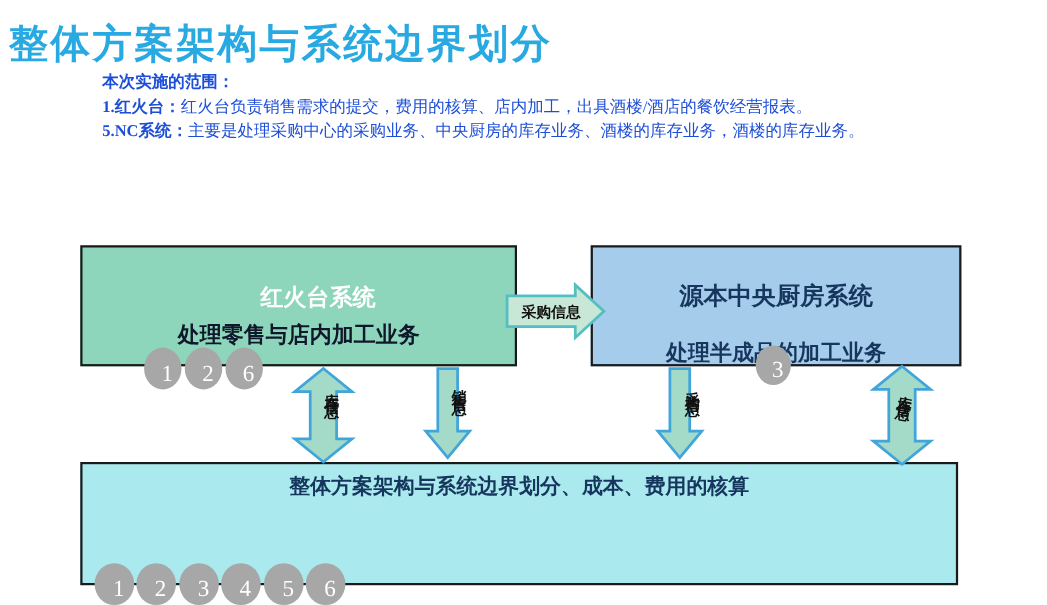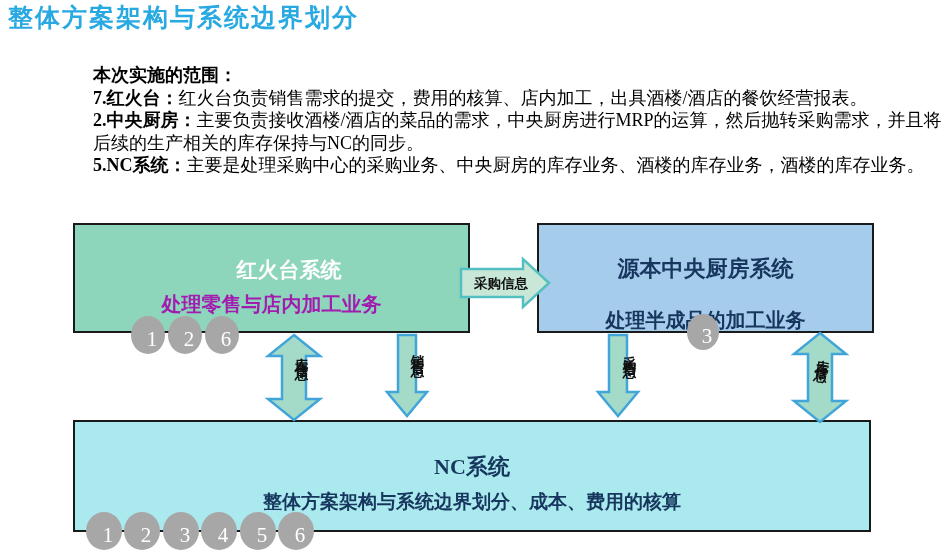--- a/index.html
+++ b/index.html
@@ -2,41 +2,41 @@
 <html><head>
 <meta charset="utf-8">
 <style>
   * { margin:0; padding:0; box-sizing:border-box; }
   html,body { background:#ffffff; }
   .slide {
     position:relative; width:952px; height:550px; background:#ffffff;
     overflow:hidden; font-family:"Liberation Serif", serif;
   }
   .slide-title {
-    position:absolute; left:8px; top:1px;
-    font-size:25px; font-weight:bold; letter-spacing:2px;
+    position:absolute; left:8px; top:16px;
+    font-size:36px; font-weight:bold; letter-spacing:2px;
     color:#29A9E1; font-family:"Liberation Serif", serif;
   }
   .scope {
     position:absolute; left:93px; top:64px; width:860px;
-    font-size:18px; line-height:22.5px; color:#000000;
+    font-size:15px; line-height:22.5px; color:#1d4ed8;
   }
   .scope p { margin:0; }
   .scope .lbl { font-weight:bold; }
   .scope-heading { font-weight:bold; }
 
   .box {
     position:absolute; border:2px solid #1a1a1a; text-align:center;
   }
   .box-green { left:73px; top:223px; width:397px; height:110px; background:#8DD5BB; }
   .box-blue  { left:537px; top:223px; width:337px; height:110px; background:#A5CCEA; }
   .box-cyan  { left:73px; top:420px; width:798px; height:112px; background:#AAE9EE; }
 
   .box-green .box-title { margin-top:31px; font-size:21px; font-weight:bold; color:#ffffff;padding-left:35px; }
-  .box-green .box-sub   { margin-top:7px;  font-size:20px; font-weight:bold; color:#a21caf; }
+  .box-green .box-sub   { margin-top:7px;  font-size:20px; font-weight:bold; color:#0f172a; }
   .box-blue .box-title  { margin-top:29px; font-size:22px; font-weight:bold; color:#17365D;
                           font-family:"Liberation Sans", sans-serif; }
   .box-blue .box-sub    { margin-top:23px;  font-size:20px; font-weight:bold; color:#17365D; }
   .box-cyan .box-title  { margin-top:30px; font-size:22px; font-weight:bold; color:#17365D; }
   .box-cyan .box-sub    { margin-top:7px;  font-size:19px; font-weight:bold; color:#17365D;
                           font-family:"Liberation Sans", sans-serif; }
 
   .badge {
     position:absolute; background:#A7A7A7; border-radius:50%;
     color:#ffffff; font-family:"Liberation Serif", serif;
@@ -60,37 +60,35 @@
 </style>
 </head>
 <body>
 
 <div class="slide">
 
   <div class="slide-title">整体方案架构与系统边界划分</div>
 
   <div class="scope">
     <p class="scope-heading">本次实施的范围：</p>
-    <p><span class="lbl">7.红火台：</span><span>红火台负责销售需求的提交，费用的核算、店内加工，出具酒楼/酒店的餐饮经营报表。</span></p>
-    <p><span class="lbl">2.中央厨房：</span><span>主要负责接收酒楼/酒店的菜品的需求，中央厨房进行MRP的运算，然后抛转采购需求，并且将后续的生产相关的库存保持与NC的同步。</span></p>
+    <p><span class="lbl">1.红火台：</span><span>红火台负责销售需求的提交，费用的核算、店内加工，出具酒楼/酒店的餐饮经营报表。</span></p>
     <p><span class="lbl">5.NC系统：</span><span>主要是处理采购中心的采购业务、中央厨房的库存业务、酒楼的库存业务，酒楼的库存业务。</span></p>
   </div>
 
   <div class="box box-green">
     <div class="box-title">红火台系统</div>
     <div class="box-sub">处理零售与店内加工业务</div>
   </div>
 
   <div class="box box-blue">
     <div class="box-title">源本中央厨房系统</div>
     <div class="box-sub">处理半成品的加工业务</div>
   </div>
 
   <div class="box box-cyan">
-    <div class="box-title">NC系统</div>
     <div class="box-sub">整体方案架构与系统边界划分、成本、费用的核算</div>
   </div>
 
   <div class="badge" style="left:131px; top:316px; width:34px; height:38px;">
       <span>1</span>
     </div>
   <div class="badge" style="left:168px; top:316px; width:34px; height:38px;">
       <span>2</span>
     </div>
   <div class="badge" style="left:205px; top:316px; width:34px; height:38px;">

